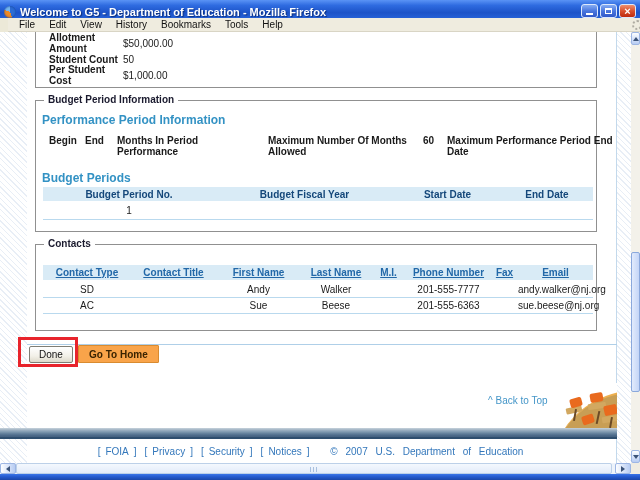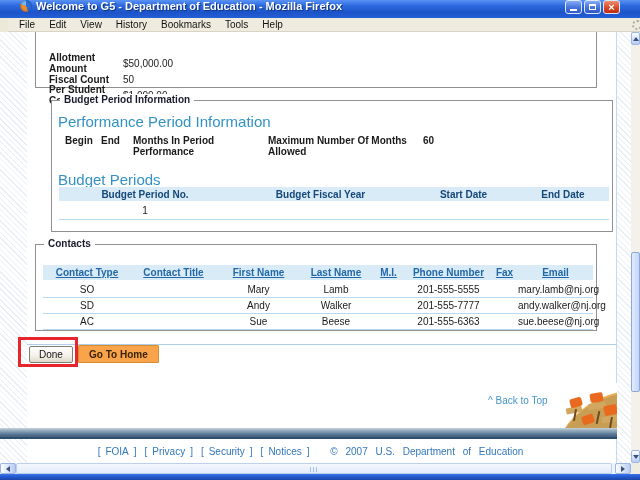--- a/index.html
+++ b/index.html
@@ -8,21 +8,21 @@
     --row_line:#B9D9EE; --footer_blue:#3377BB;
   }
   *{margin:0;padding:0;box-sizing:border-box;}
   html,body{width:640px;height:480px;overflow:hidden;}
   body{font-family:"Liberation Sans", sans-serif;font-size:10px;color:#1A1A1A;background:#fff;}
   #window{position:relative;width:640px;height:480px;background:#ECE9D8;overflow:hidden;}
 
   
   .titlebar{position:absolute;left:0;top:0;width:640px;height:18px;
     background:linear-gradient(180deg,#5A93F5 0%,#2E6BE0 30%,#1C53C8 70%,#2560D6 100%);
-    display:flex;align-items:flex-start;padding:0 18px;}
+    display:flex;align-items:flex-end;padding:0 2px;}
   .ff-icon{width:12px;height:12px;border-radius:50%;margin:0 4px 0 2px;flex:0 0 auto;
     background:conic-gradient(from 160deg,#F08A24 0 130deg,#74B6F0 130deg 200deg,#2C6CD4 200deg 360deg);
     box-shadow:inset 0 0 2px #123A8C;}
   .title-text{color:#fff;font-weight:bold;font-size:11px;text-shadow:1px 1px 1px #0B2E7A;
     flex:1 1 auto;white-space:nowrap;overflow:hidden;}
   .winbtns{display:flex;gap:2px;margin-right:2px;}
   .winbtn{width:17px;height:14px;border-radius:3px;border:1px solid #DCE8FC;
     display:flex;align-items:center;justify-content:center;
     background:linear-gradient(180deg,#86ACF2 0%,#4A77DE 50%,#3158C8 100%);}
   .winbtn.close{background:linear-gradient(180deg,#EE9070 0%,#D9502D 50%,#BE2A0D 100%);}
@@ -41,35 +41,35 @@
   .viewport{position:absolute;left:0;top:32px;width:631px;height:431px;overflow:hidden;
     background:repeating-linear-gradient(45deg,#FFFFFF 0px,#FFFFFF 3px,#E8EEF6 3px,#E8EEF6 4px);}
   .whitecol{position:absolute;left:27px;top:0;width:590px;height:431px;background:#fff;
     border-right:1px solid #C3D9EC;}
 
   .fieldset{position:absolute;border:1px solid #909090;background:#fff;}
   .legend{position:absolute;top:-7px;left:8px;background:#fff;padding:0 4px;
     font-weight:bold;font-size:10px;color:#1A1A2E;}
 
   
-  #fs-award{left:8px;top:0;width:562px;height:56px;border-top:none;padding-top:23px;}
+  #fs-award{left:8px;top:0;width:562px;height:56px;border-top:none;padding-top:3px;}
   .aw-row{height:16px;padding-left:13px;display:flex;align-items:center;}
   .aw-label{display:inline-block;width:74px;font-weight:bold;}
   .aw-value{padding-left:0px;}
 
   
-  #fs-budget{left:24px;top:68px;width:562px;height:132px;}
-  .sec-heading{position:absolute;left:6px;font-weight:normal;color:var(--heading_blue);font-size:15px;}
+  #fs-budget{left:8px;top:68px;width:562px;height:132px;}
+  .sec-heading{position:absolute;left:6px;font-weight:bold;color:var(--heading_blue);font-size:12px;}
   #perf-heading{top:12px;}
   #bp-heading{top:70px;}
   .perf-row{position:absolute;left:13px;top:34px;display:flex;font-weight:bold;line-height:11px;}
   .pr-begin{width:36px;}
   .pr-end{width:32px;}
   .pr-months{width:110px;}
-  .pr-maxmonths{width:145px;margin-left:25px;}
+  .pr-maxmonths{width:145px;margin-left:41px;}
   .pr-sixty{width:20px;margin-left:10px;font-weight:bold;}
   .pr-enddate{width:175px;margin-left:4px;}
 
   table.data-table{border-collapse:collapse;table-layout:fixed;width:550px;}
   #budget-table{position:absolute;left:7px;top:86px;}
   #contacts-table{position:absolute;left:7px;top:20px;}
   .data-table th{background:var(--table_header_bg);font-size:10px;height:15px;
     text-align:center;border-bottom:2px solid #fff;font-weight:bold;color:#14477A;}
   .data-table td{height:17px;text-align:center;border-bottom:1px solid var(--row_line);font-size:10px;}
   #contacts-table th{height:16px;}
@@ -173,38 +173,39 @@
 
   <div class="viewport">
     <div class="whitecol">
 
       <div class="fieldset" id="fs-award">
           <div class="aw-row">
             <span class="aw-label">Allotment Amount</span>
             <span class="aw-value">$50,000.00</span>
           </div>
           <div class="aw-row">
-            <span class="aw-label">Fiscal Count</span>
+            <span class="aw-label">Student Count</span>
             <span class="aw-value">50</span>
           </div>
           <div class="aw-row">
             <span class="aw-label">Per Student Cost</span>
             <span class="aw-value">$1,000.00</span>
           </div>
         </div>
 
       <div class="fieldset" id="fs-budget">
         <span class="legend">Budget Period Information</span>
         <div class="sec-heading" id="perf-heading">Performance Period Information</div>
         <div class="perf-row">
           <span class="pr-begin">Begin</span>
           <span class="pr-end">End</span>
           <span class="pr-months">Months In Period Performance</span>
           <span class="pr-maxmonths">Maximum Number Of Months Allowed</span>
           <span class="pr-sixty">60</span>
+          <span class="pr-enddate">Maximum Performance Period End Date</span>
         </div>
         <div class="sec-heading" id="bp-heading">Budget Periods</div>
         <table class="data-table" id="budget-table">
           <colgroup>
               <col style="width:172px">
               <col style="width:179px">
               <col style="width:107px">
               <col style="width:92px">
             </colgroup>
           <thead>
@@ -246,30 +247,20 @@
                 <th><a class="hdr-link">First Name</a></th>
                 <th><a class="hdr-link">Last Name</a></th>
                 <th><a class="hdr-link">M.I.</a></th>
                 <th><a class="hdr-link">Phone Number</a></th>
                 <th><a class="hdr-link">Fax</a></th>
                 <th><a class="hdr-link">Email</a></th>
               </tr>
             </thead>
           <tbody id="contacts-body">
               <tr>
-                <td>SO</td>
-                <td></td>
-                <td>Mary</td>
-                <td>Lamb</td>
-                <td></td>
-                <td>201-555-5555</td>
-                <td></td>
-                <td>mary.lamb@nj.org</td>
-              </tr>
-              <tr>
                 <td>SD</td>
                 <td></td>
                 <td>Andy</td>
                 <td>Walker</td>
                 <td></td>
                 <td>201-555-7777</td>
                 <td></td>
                 <td>andy.walker@nj.org</td>
               </tr>
               <tr>

